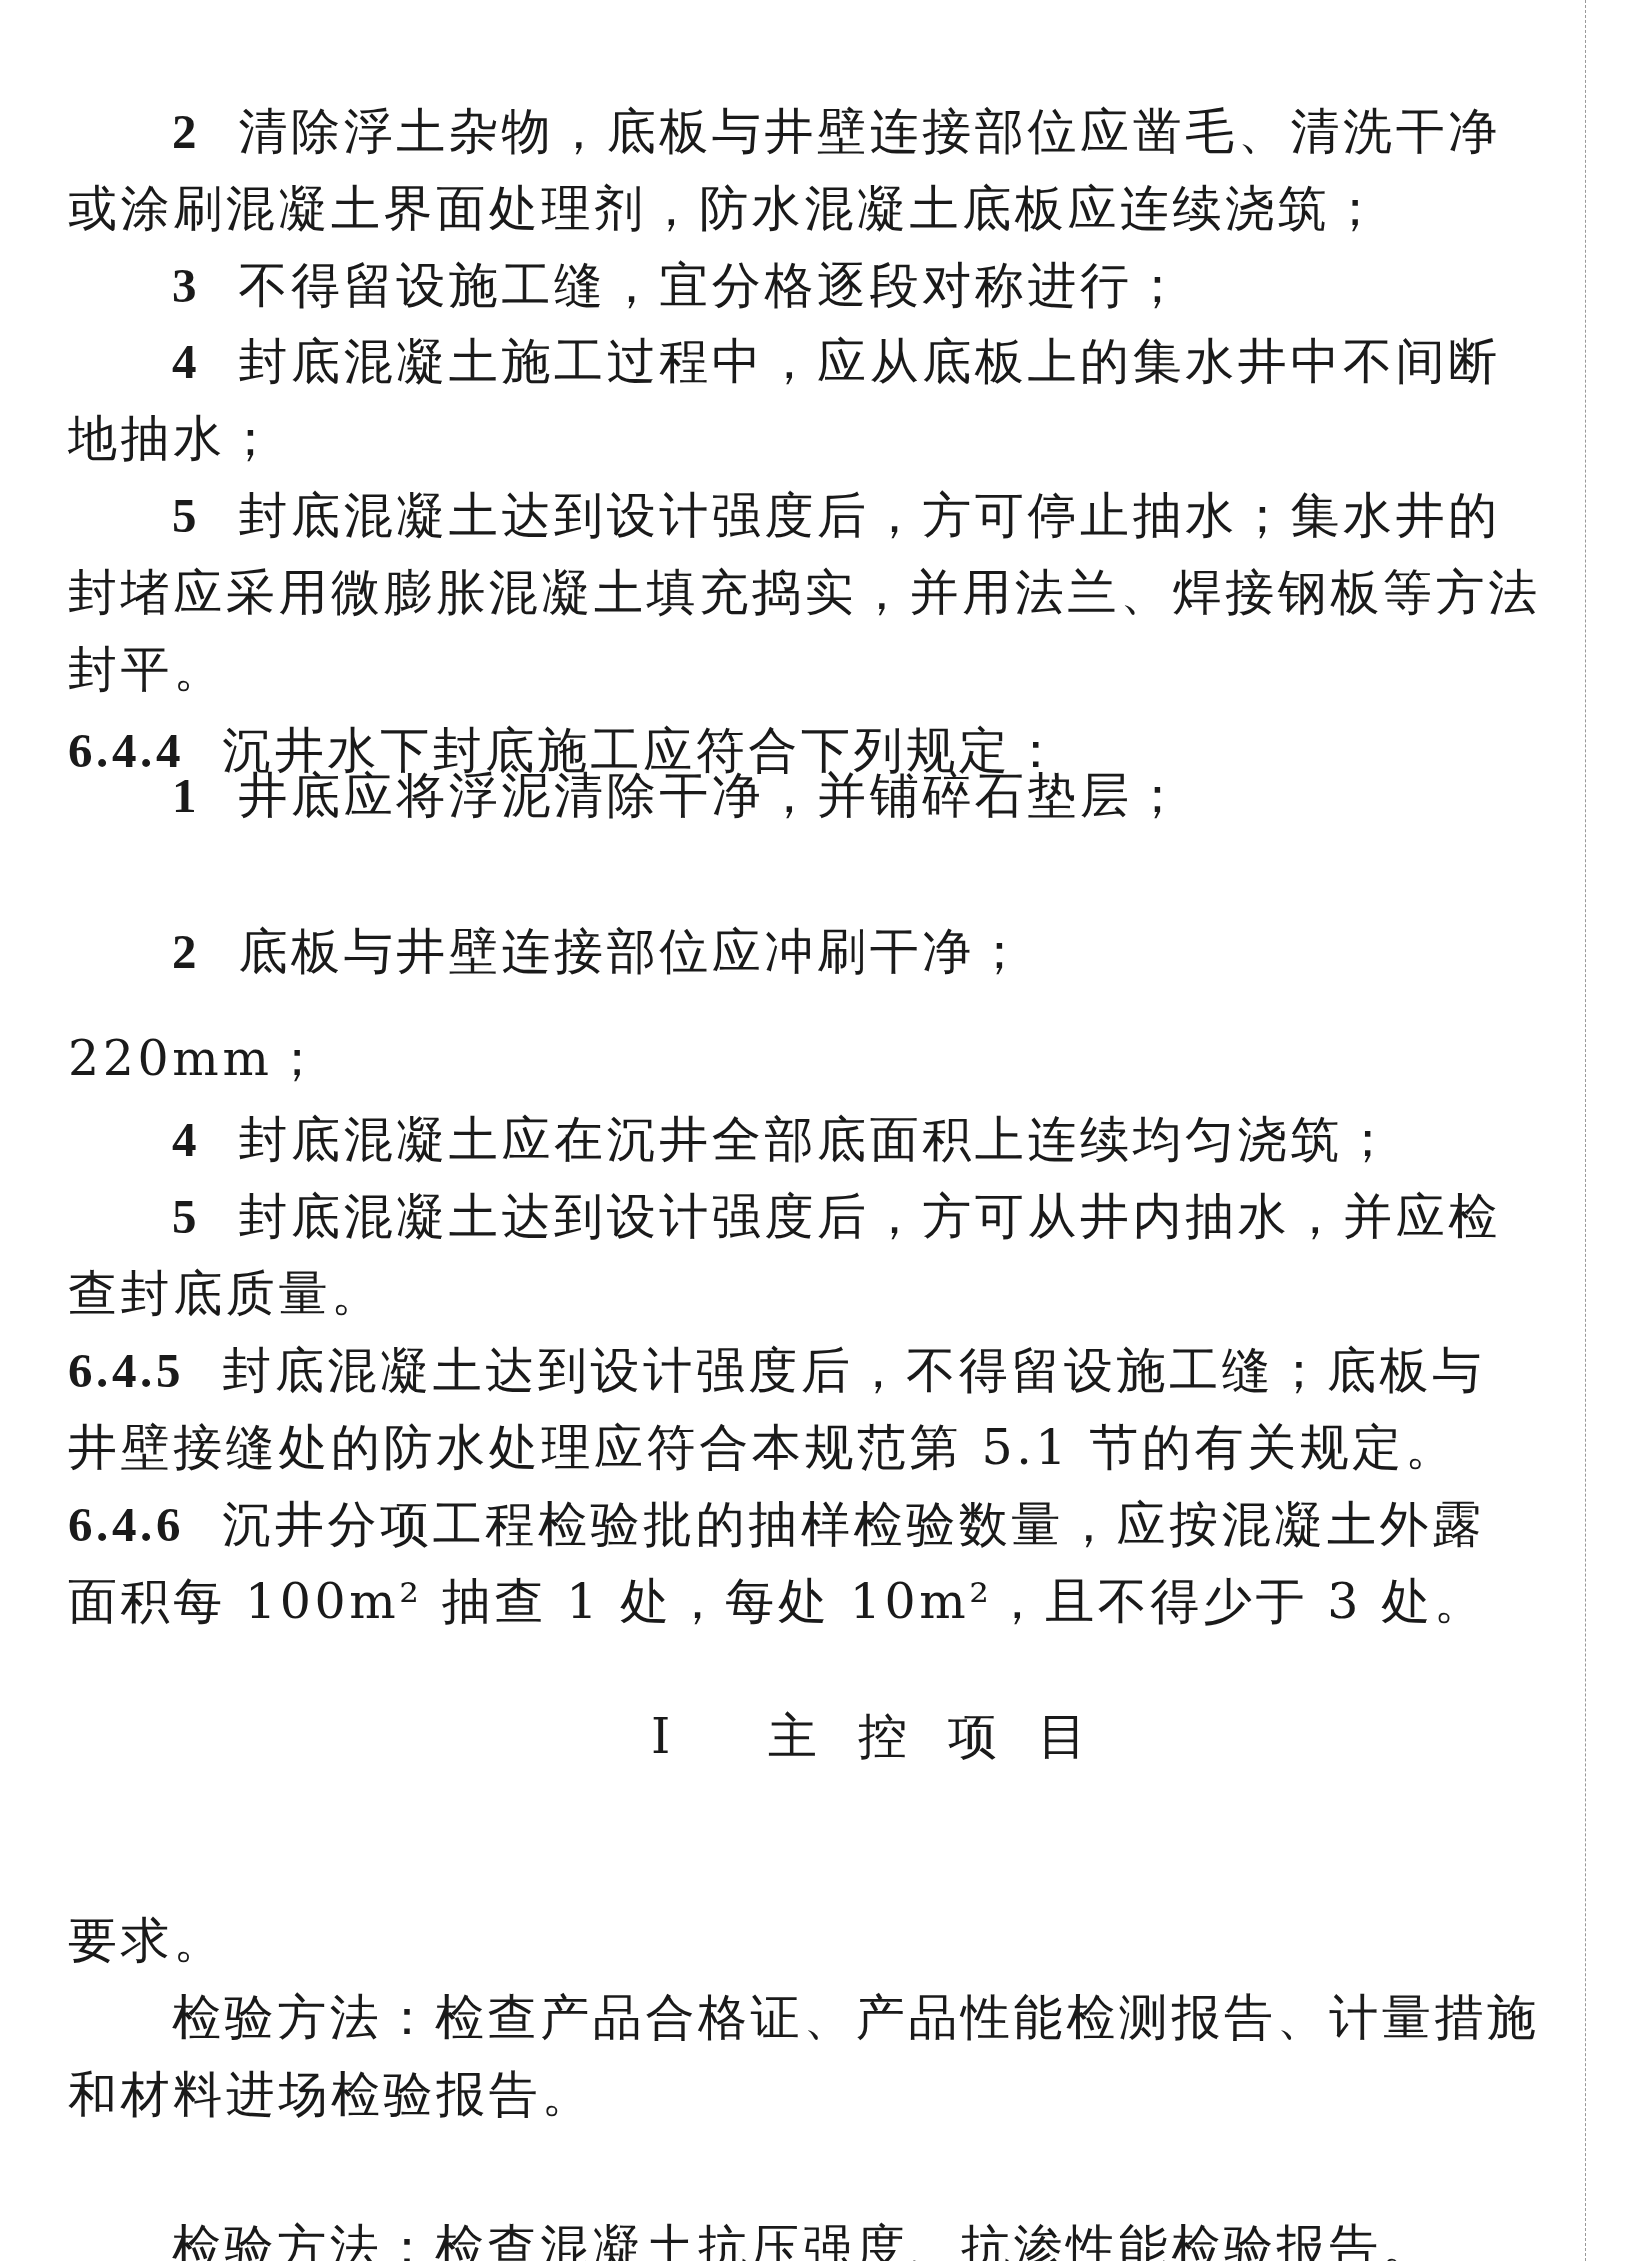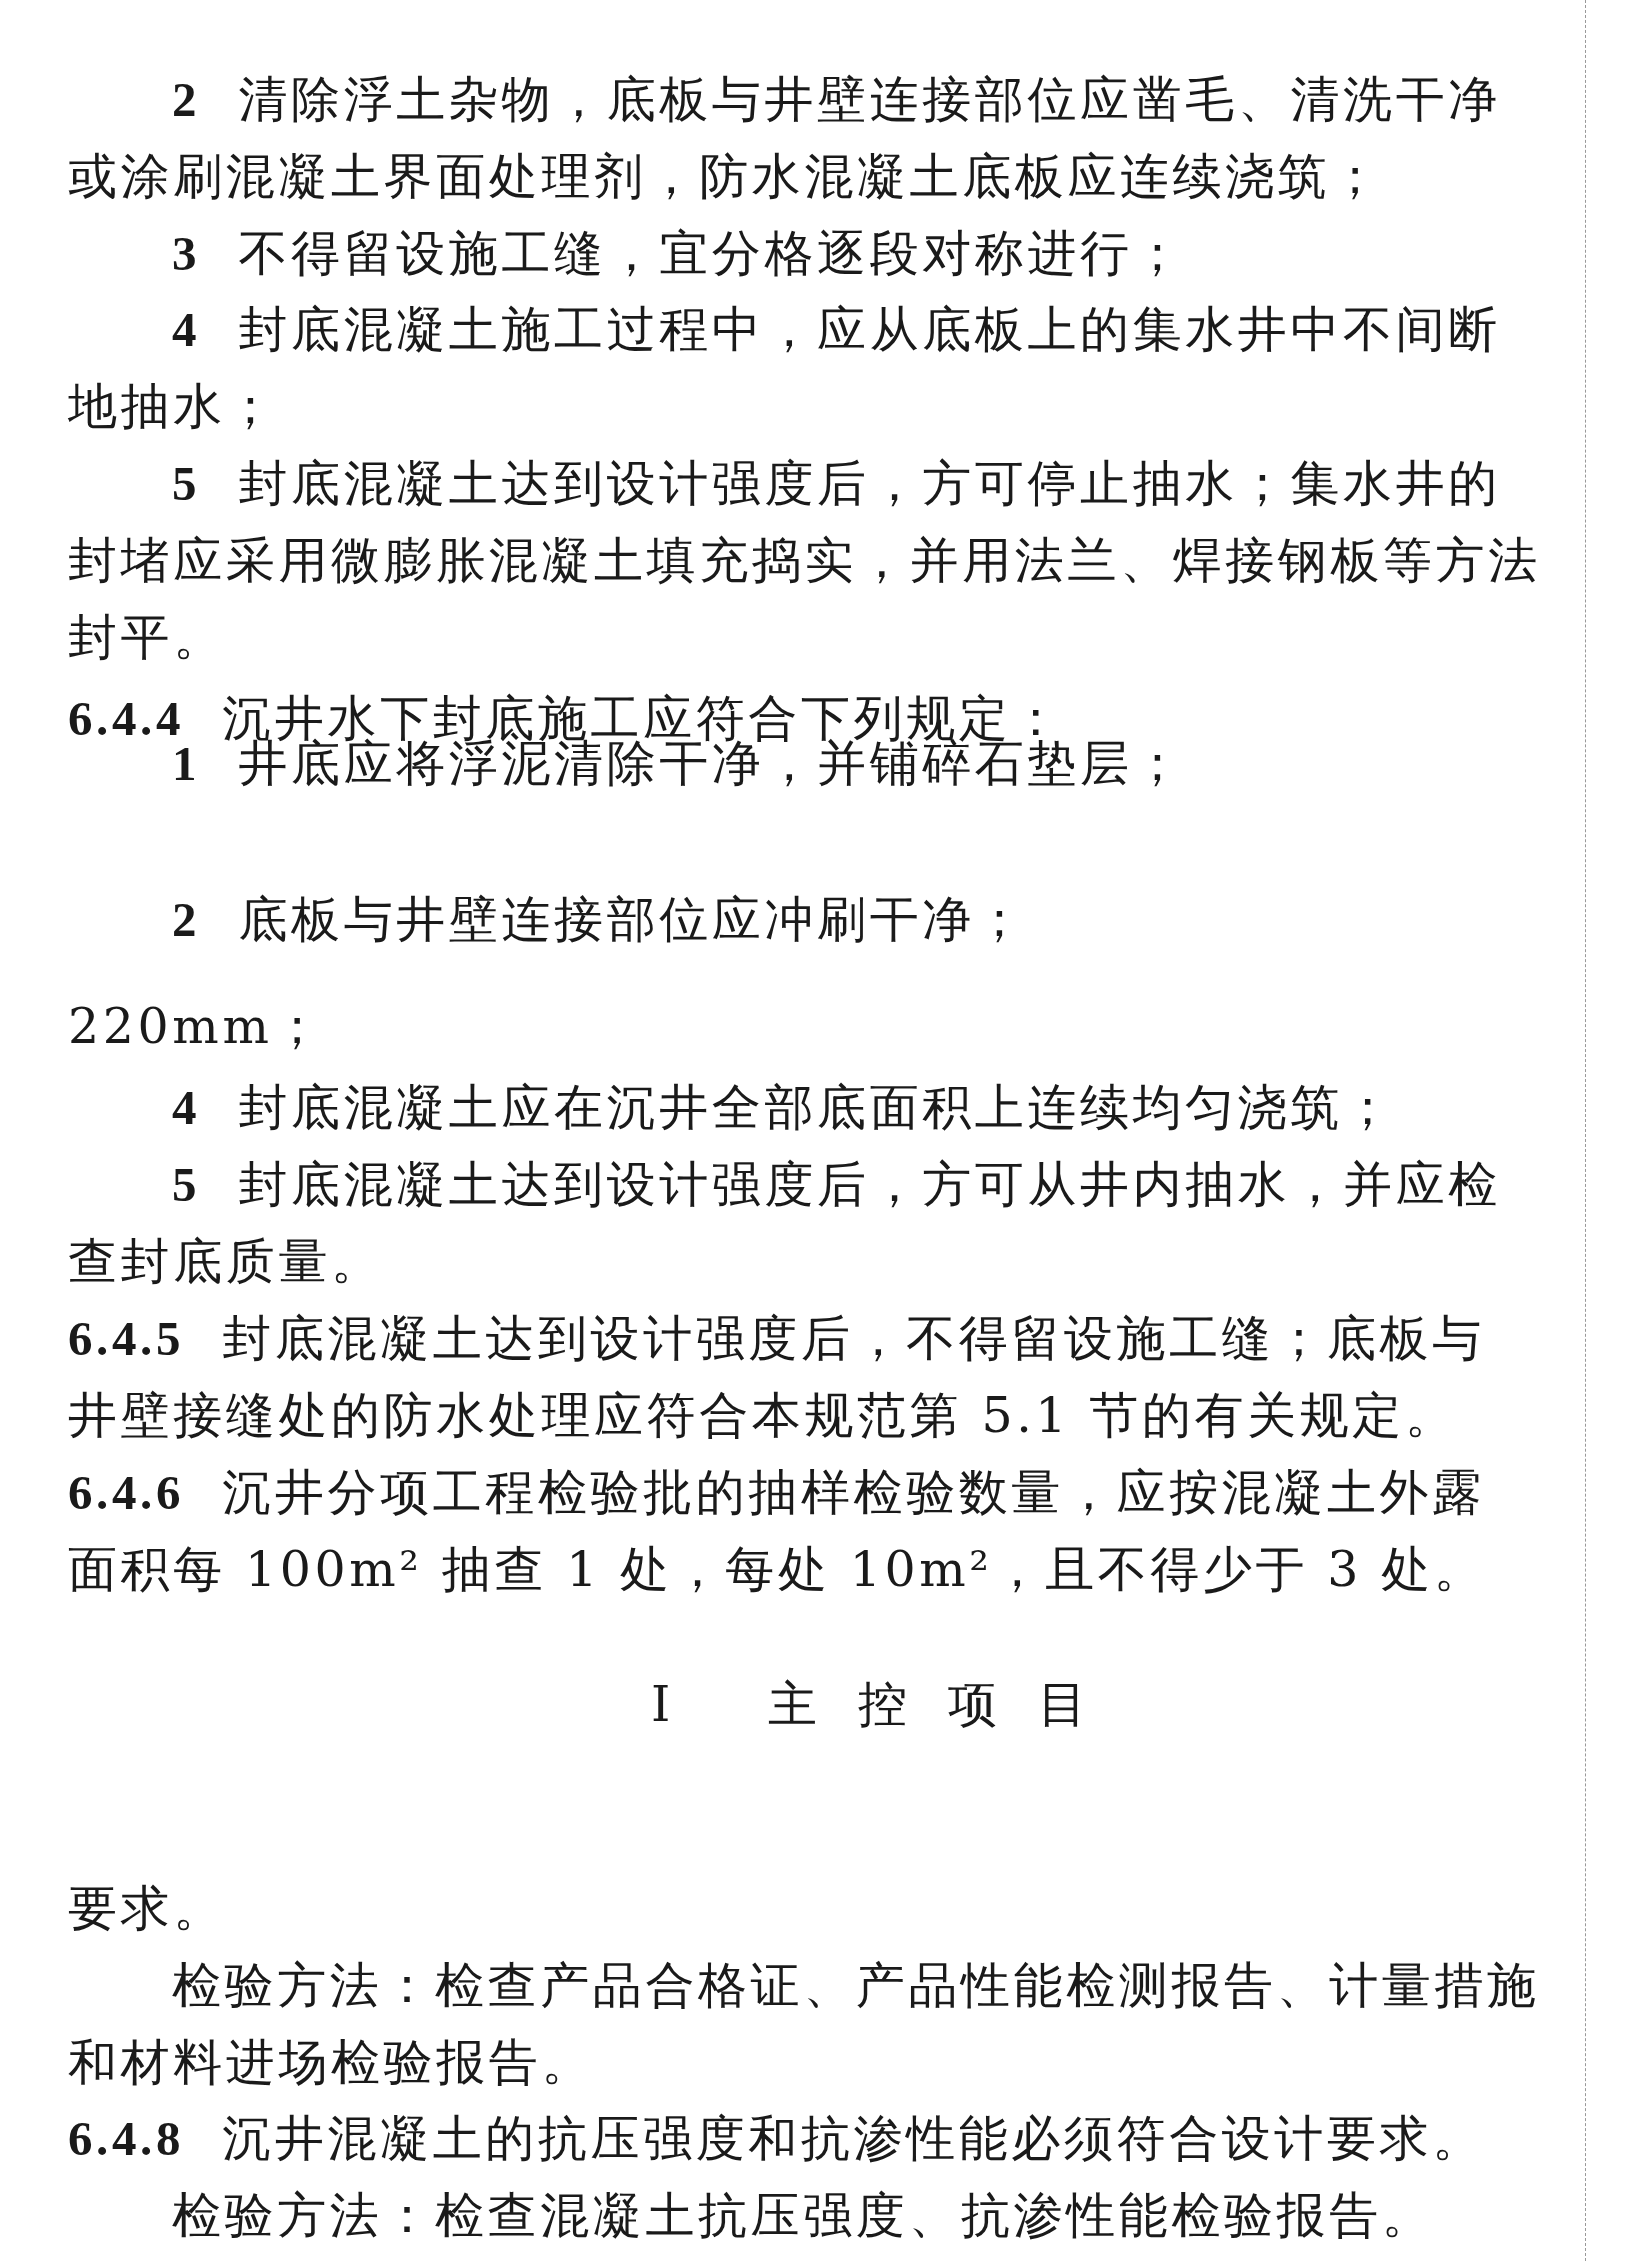--- a/index.html
+++ b/index.html
@@ -4,20 +4,21 @@
 <style>
   html, body { margin: 0; padding: 0; background: #ffffff; }
   body {
     width: 1634px; height: 2475px; position: relative; overflow: hidden;
     font-family: "DejaVu Serif", "Liberation Serif", serif; color: #1a1a1a;
   }
   .page { position: absolute; left: 0; top: 0; width: 1634px; height: 2475px; }
   .line {
     position: absolute; font-size: 49px; line-height: 63px; white-space: nowrap;
     letter-spacing: 3.6px;
+    margin-top: 32px;
   }
   .num { font-weight: bold; font-family: "Liberation Serif", "DejaVu Serif", serif; }
   .indent { left: 172px; }
   .flush { left: 68px; }
   .heading { left: 651px; letter-spacing: 41px; }
   .edge {
     position: absolute; left: 1585px; top: 0; width: 2.7px; height: 2261px;
     border-left: 1.8px dashed #999;
   }
 </style>
@@ -43,17 +44,16 @@
   <div class="line indent" style="top:1153px"><span class="num">5</span>&nbsp;&nbsp;<span>封底混凝土达到设计强度后，方可从井内抽水，并应检</span></div>
   <div class="line flush" style="top:1230px"><span>查封底质量。</span></div>
   <div class="line flush" style="top:1307px"><span class="num">6.4.5</span>&nbsp;&nbsp;<span>封底混凝土达到设计强度后，不得留设施工缝；底板与</span></div>
   <div class="line flush" style="top:1384px"><span>井壁接缝处的防水处理应符合本规范第 5.1 节的有关规定。</span></div>
   <div class="line flush" style="top:1461px"><span class="num">6.4.6</span>&nbsp;&nbsp;<span>沉井分项工程检验批的抽样检验数量，应按混凝土外露</span></div>
   <div class="line flush" style="top:1538px"><span>面积每 100m² 抽查 1 处，每处 10m²，且不得少于 3 处。</span></div>
   <div class="line heading" style="top:1673px"><span>Ⅰ 主控项目</span></div>
   <div class="line flush" style="top:1877px"><span>要求。</span></div>
   <div class="line indent" style="top:1954px"><span>检验方法：检查产品合格证、产品性能检测报告、计量措施</span></div>
   <div class="line flush" style="top:2031px"><span>和材料进场检验报告。</span></div>
-  <div class="line flush" style="top:2107px"><span class="num">6.4.8</span>&nbsp;&nbsp;<span>沉井混凝土的抗压强度和抗渗性能必须符合设计要求。</span></div>
   <div class="line indent" style="top:2184px"><span>检验方法：检查混凝土抗压强度、抗渗性能检验报告。</span></div>
 
 </div>
 
 
 </body></html>

